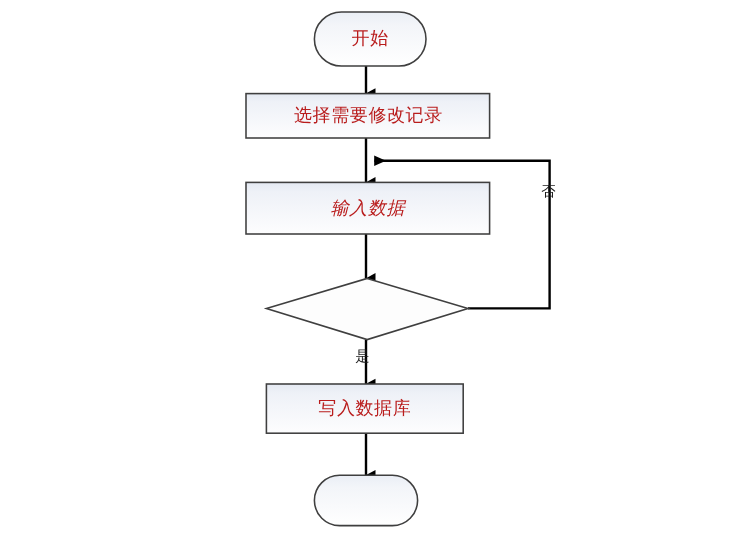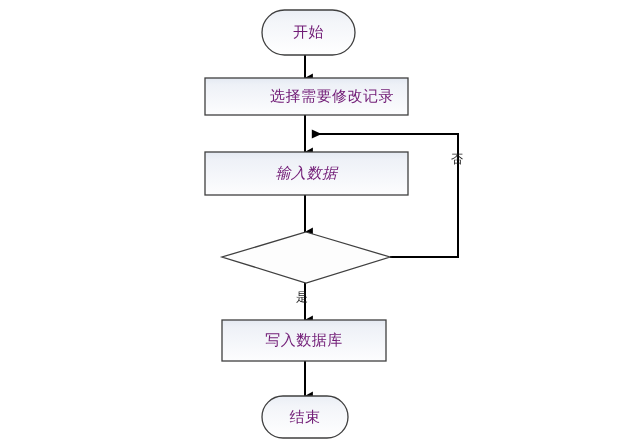--- a/index.html
+++ b/index.html
@@ -24,21 +24,21 @@
     top: 0;
     width: 626px;
     height: 447px;
   }
   .node-label {
     position: absolute;
     display: flex;
     align-items: center;
     justify-content: center;
     font-size: 15px;
-    color: #701a75;
+    color: #b91c1c;
     letter-spacing: 0.5px;
     white-space: nowrap;
     pointer-events: none;
   }
   .edge-label {
     position: absolute;
     font-size: 12px;
     color: #1a1a1a;
     white-space: nowrap;
     line-height: 1;
@@ -113,26 +113,25 @@
       <rect x="222" y="320" width="164" height="41" fill="url(#boxGrad)" stroke="#3f3f3f" stroke-width="1.3"></rect>
     </g>
 
     <g>
       <rect x="262" y="396" width="86" height="42" rx="21" ry="21" fill="url(#termGrad)" stroke="#3f3f3f" stroke-width="1.3"></rect>
     </g>
   </svg>
 
   <div class="node-label" style="left:262px; top:10px; width:93px; height:45px;">开始</div>
 
-  <div class="node-label" style="left:212px; top:78px; width:240px; height:37px;">选择需要修改记录</div>
+  <div class="node-label" style="left:187px; top:78px; width:240px; height:37px;">选择需要修改记录</div>
 
   <div class="node-label" style="left:205px; top:152px; width:203px; height:43px;font-style:italic;">输入数据</div>
 
 
   <div class="node-label" style="left:222px; top:320px; width:164px; height:41px;">写入数据库</div>
 
-  <div class="node-label" style="left:262px; top:396px; width:86px; height:42px;">结束</div>
 
   <div class="edge-label" style="left:296px; top:291px;">是</div>
 
   <div class="edge-label" style="left:451px; top:153px;">否</div>
 
 </div>
 
 </body></html>

